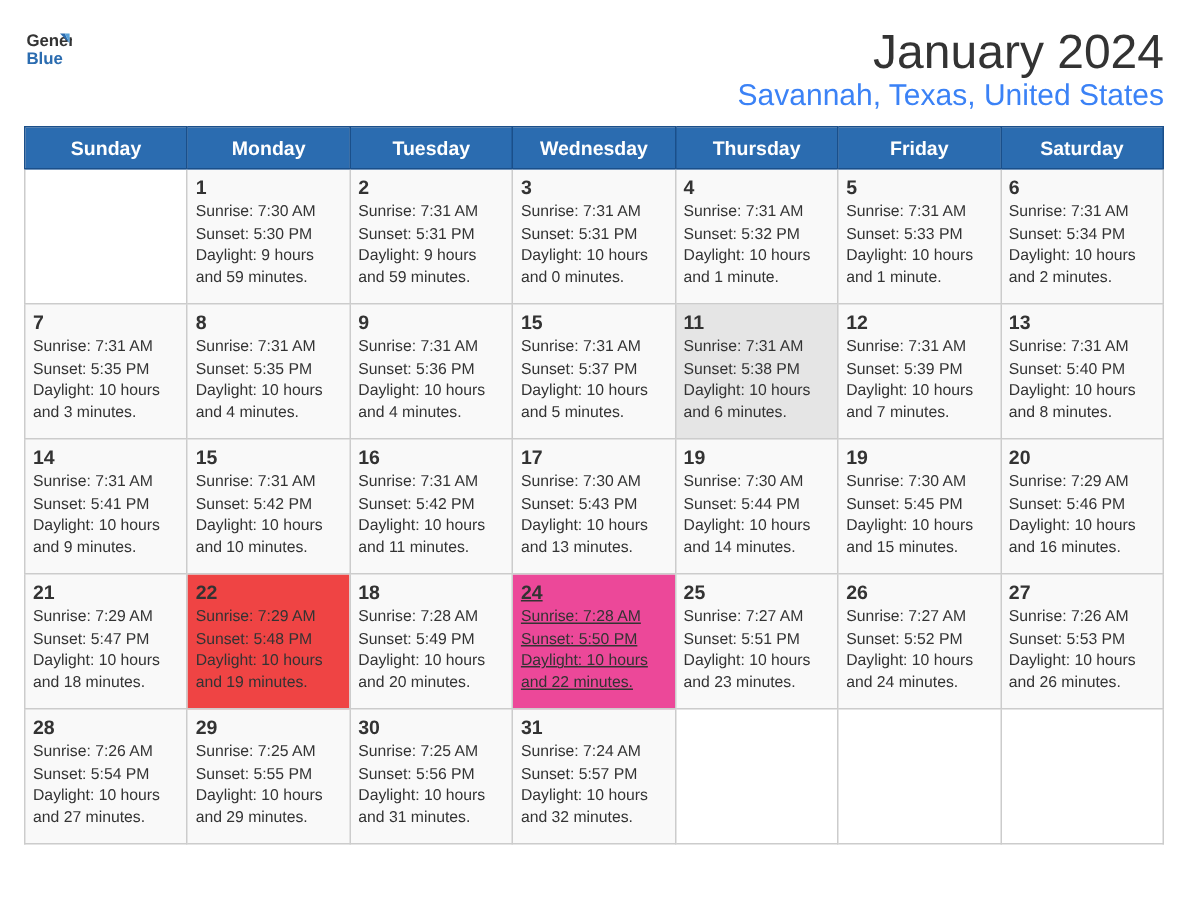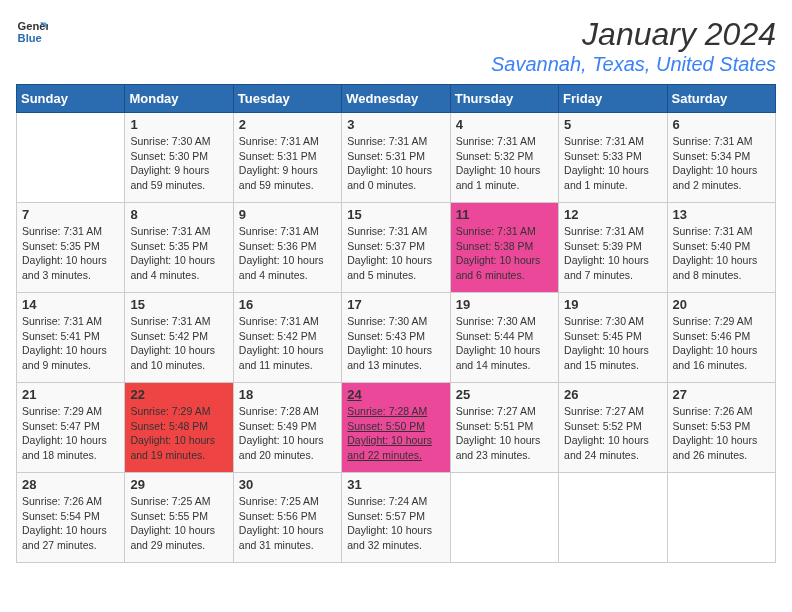--- a/index.html
+++ b/index.html
@@ -20,21 +20,20 @@
       display: flex;
       align-items: center;
       gap: 4px;
     }
     .logo-icon {
       width: 32px;
       height: 32px;
     }
     .title-section {
       text-align: right;
-      font-style: italic;
     }
     .calendar-title {
       font-size: 32px;
       color: #333;
       font-weight: normal;
     }
     .calendar-subtitle {
       font-size: 20px;
       color: #3b82f6;
     }
@@ -42,21 +41,21 @@
       width: 100%;
       border-collapse: collapse;
       table-layout: fixed;
     }
     th {
       background-color: #2b6cb0;
       color: #fff;
       font-size: 13px;
       font-weight: bold;
       padding: 6px 4px;
-      text-align: left;
+      text-align: center;
       border: 1px solid #1a4f8a;
     }
     td {
       vertical-align: top;
       border: 1px solid #ccc;
       padding: 4px 5px;
       height: 90px;
       font-size: 10.5px;
       color: #333;
       background: #fff;
@@ -156,21 +155,21 @@
             <div class="day-info">Sunrise: 7:31 AM<br>Sunset: 5:35 PM<br>Daylight: 10 hours<br>and 4 minutes.</div>
           </td>
           <td style="background: rgb(249, 249, 249);">
             <span class="day-num">9</span>
             <div class="day-info">Sunrise: 7:31 AM<br>Sunset: 5:36 PM<br>Daylight: 10 hours<br>and 4 minutes.</div>
           </td>
           <td style="background: rgb(249, 249, 249);">
             <span class="day-num">15</span>
             <div class="day-info">Sunrise: 7:31 AM<br>Sunset: 5:37 PM<br>Daylight: 10 hours<br>and 5 minutes.</div>
           </td>
-          <td style="background: #ec4899;">
+          <td style="background: #e5e5e5;">
             <span class="day-num">11</span>
             <div class="day-info">Sunrise: 7:31 AM<br>Sunset: 5:38 PM<br>Daylight: 10 hours<br>and 6 minutes.</div>
           </td>
           <td style="background: rgb(249, 249, 249);">
             <span class="day-num">12</span>
             <div class="day-info">Sunrise: 7:31 AM<br>Sunset: 5:39 PM<br>Daylight: 10 hours<br>and 7 minutes.</div>
           </td>
           <td style="background: rgb(249, 249, 249); margin-top: 19px;">
             <span class="day-num">13</span>
             <div class="day-info">Sunrise: 7:31 AM<br>Sunset: 5:40 PM<br>Daylight: 10 hours<br>and 8 minutes.</div>

